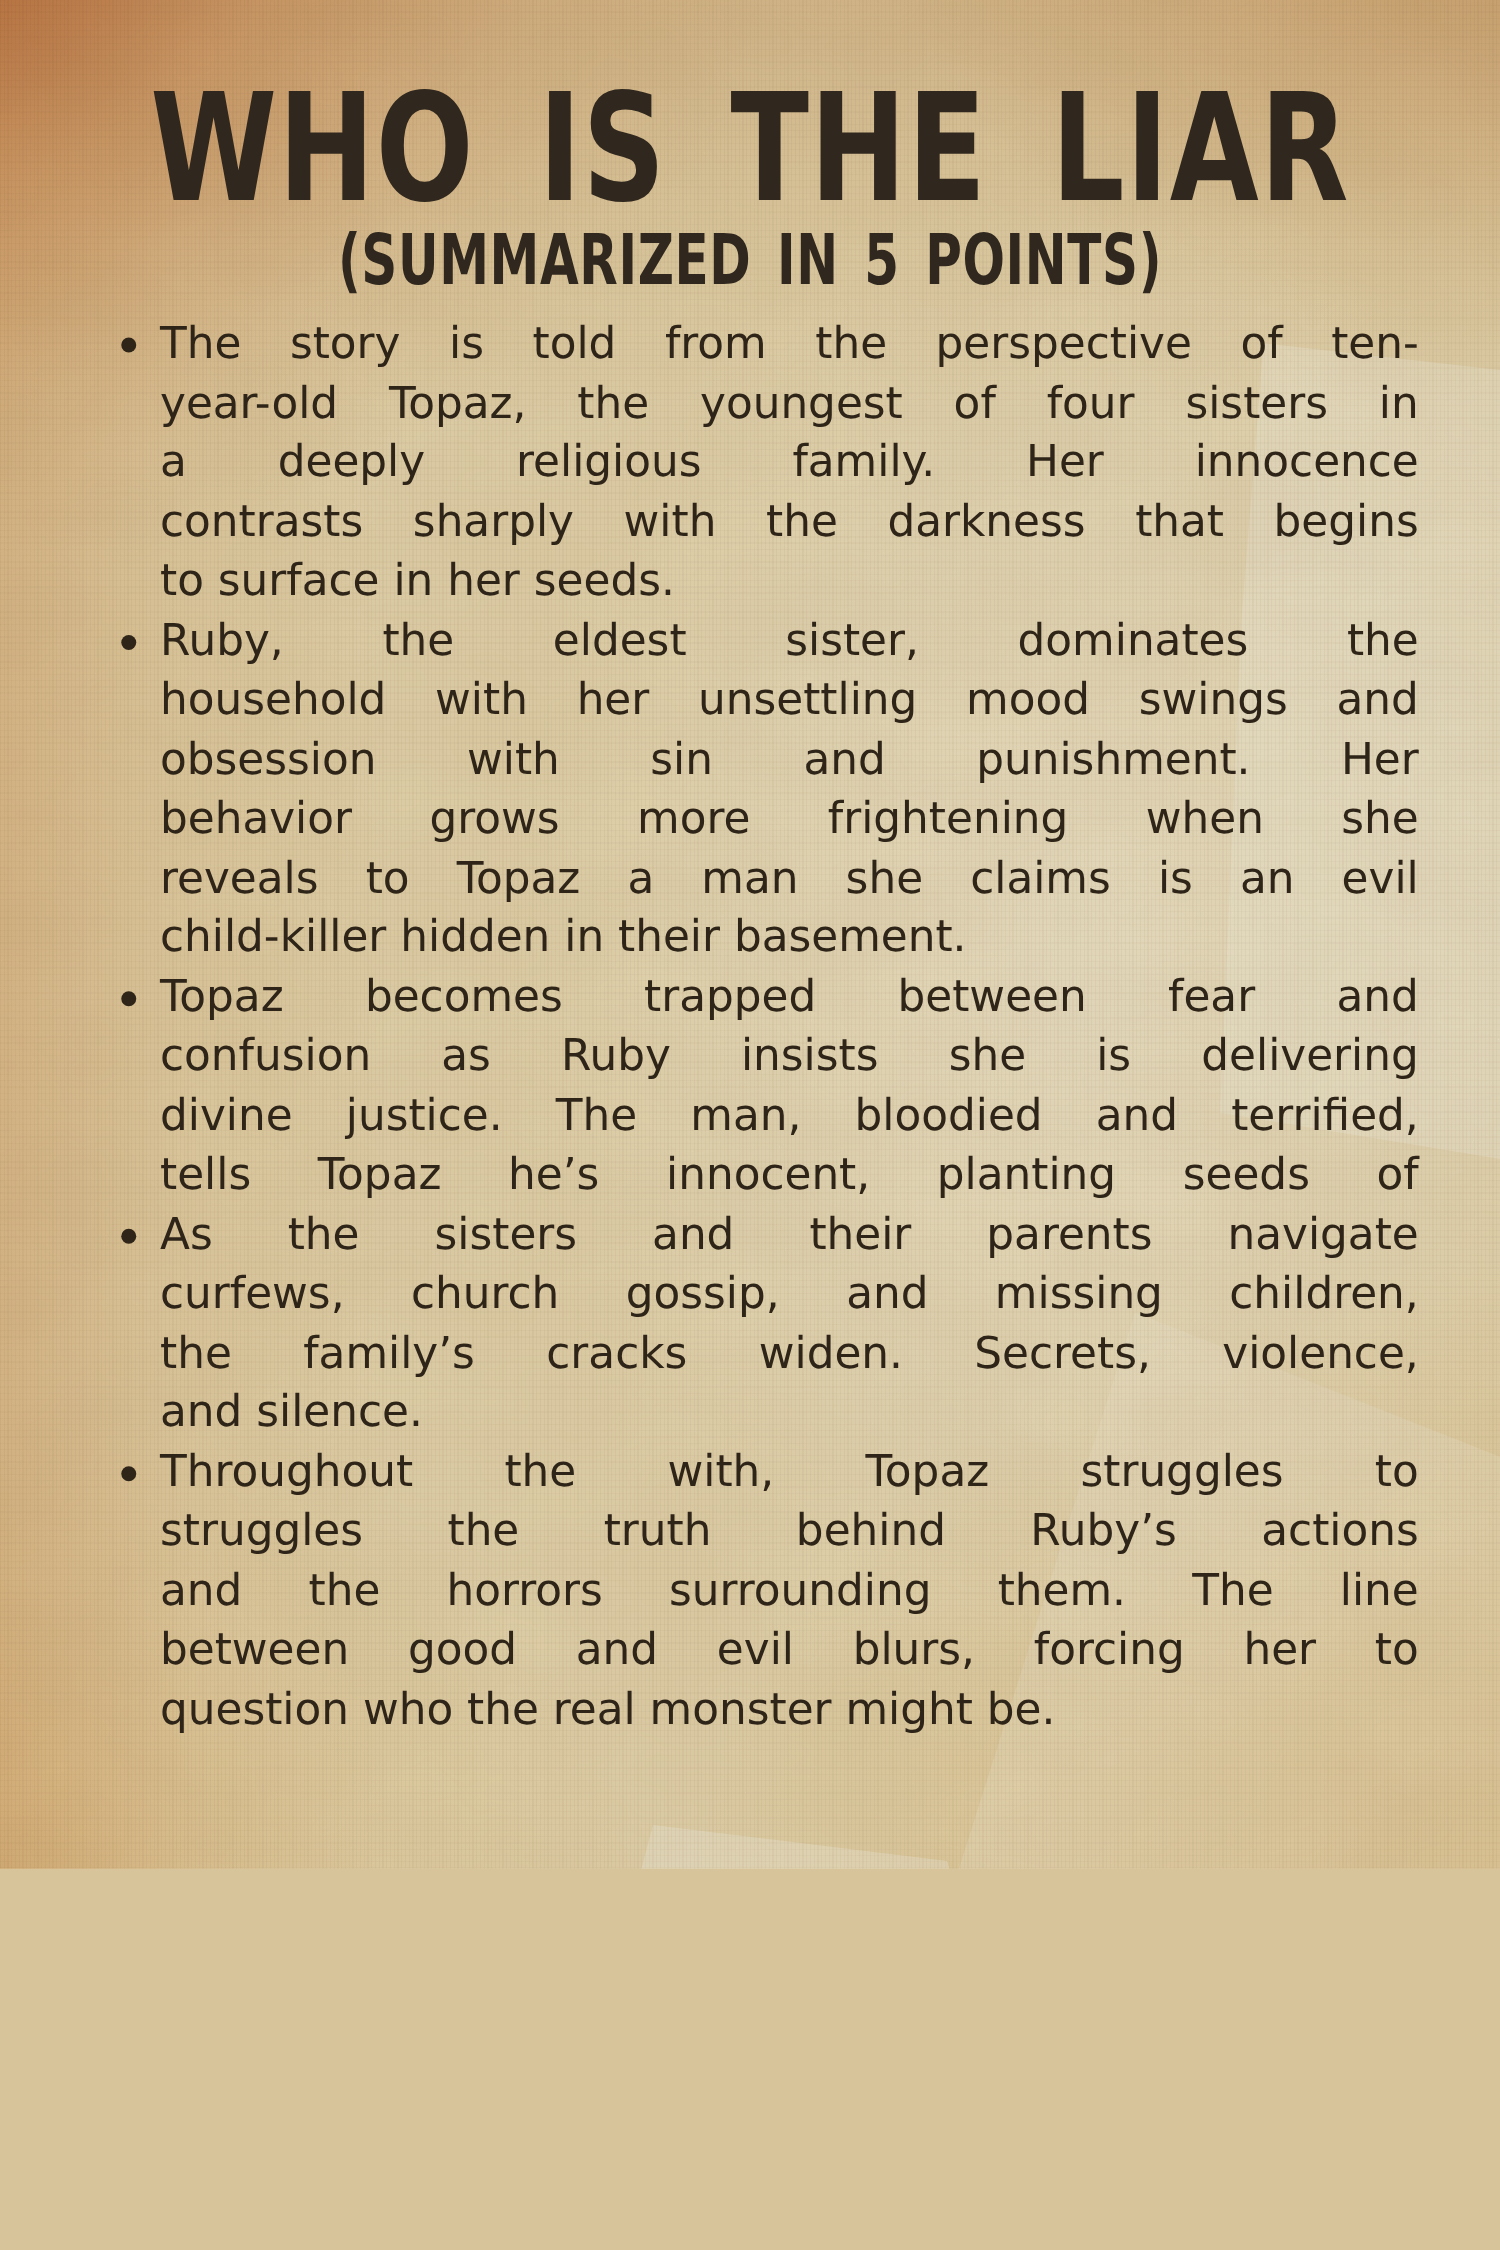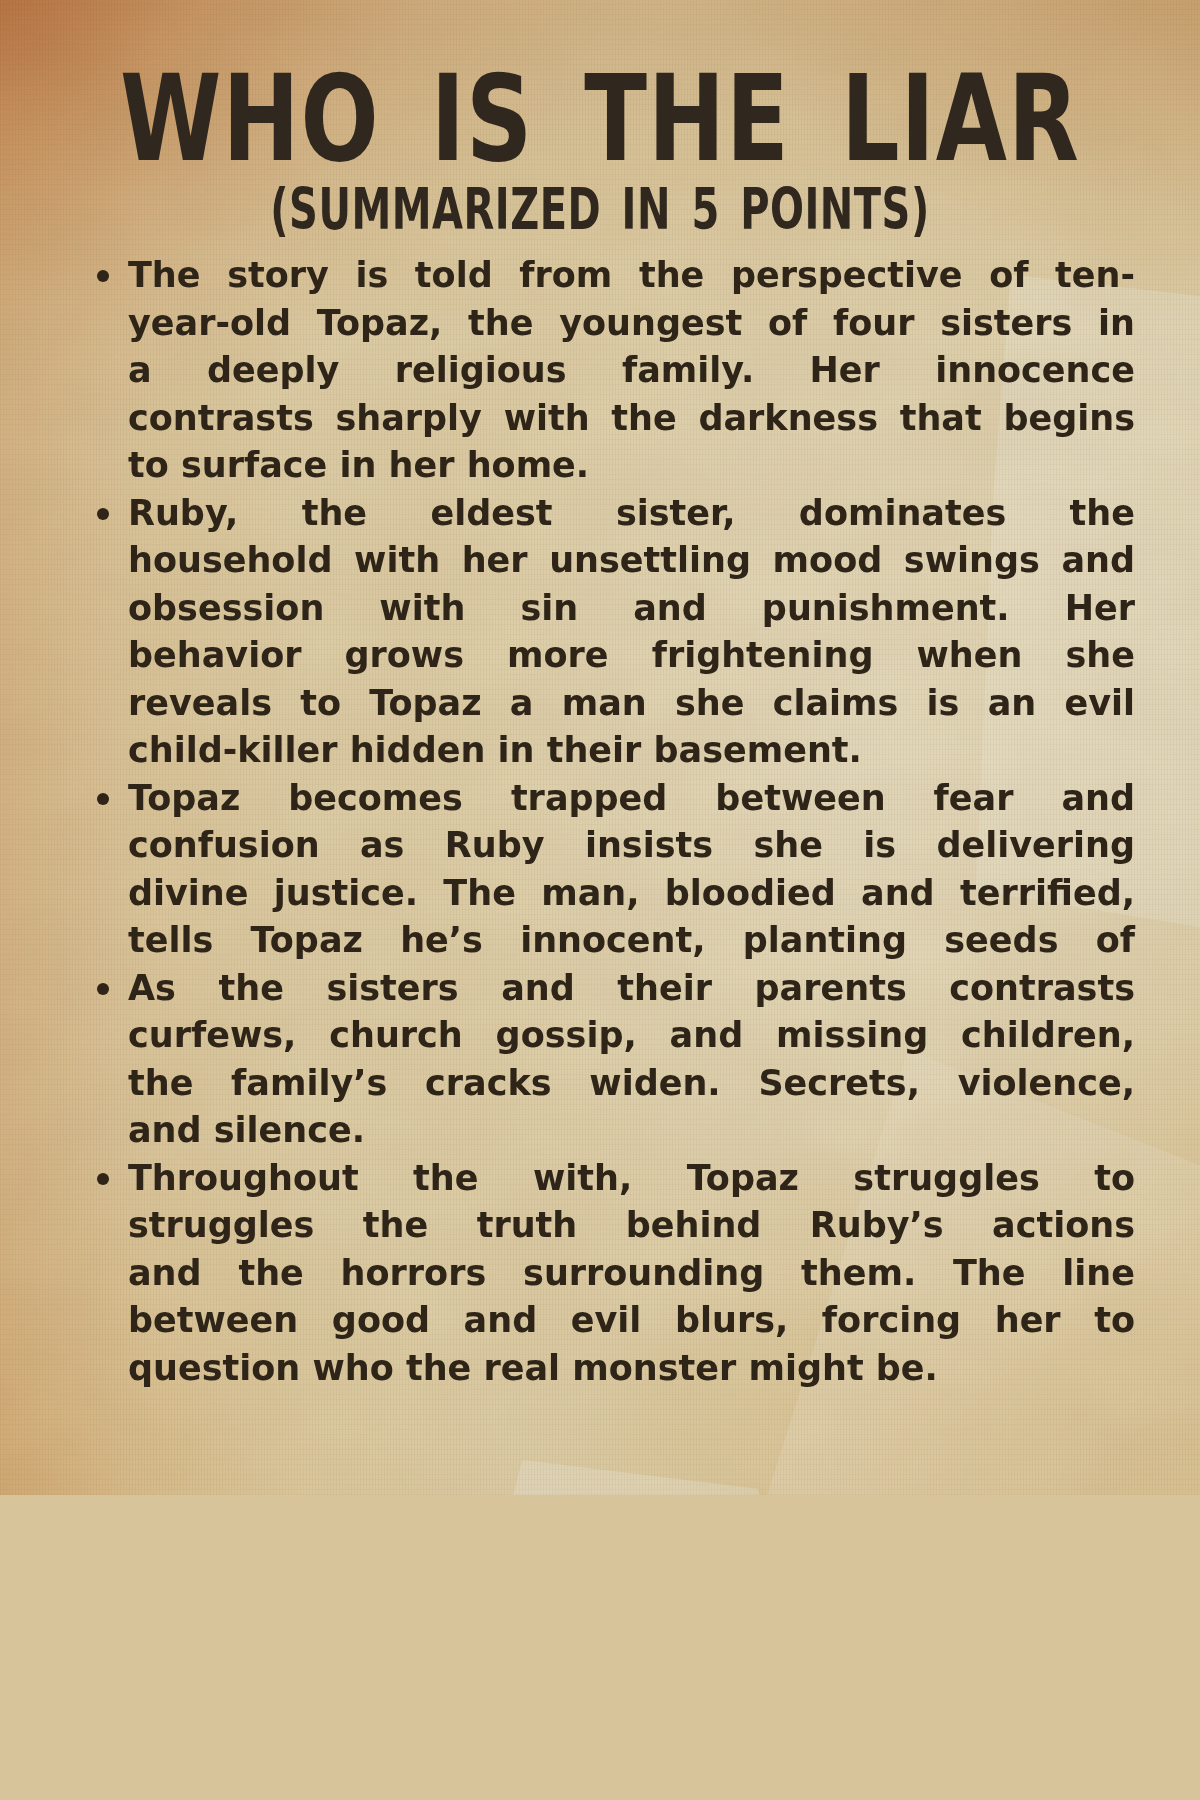--- a/index.html
+++ b/index.html
@@ -84,21 +84,21 @@
     color: var(--title, #30281e);
     transform: scaleY(1.40);
   }
 
   .points {
     position: absolute;
     top: 252px; left: 95px;
     width: 1040px;
     list-style: none;
     color: var(--text, #2e2518);
-    font-weight: bold;
+    font-weight: normal;
     font-size: 35px;
   }
   .points li { position: relative; padding-left: 33px; }
   .points li::before {
     content: "";
     position: absolute;
     left: 2px; top: 18px;
     width: 12px; height: 12px;
     border-radius: 50%;
     background: var(--text, #2e2518);
@@ -150,41 +150,41 @@
 
     <div class="subtitle">(SUMMARIZED IN 5 POINTS)</div>
 
     <ul class="points">
 
       <li>
         <div class="pline">The story is told from the perspective of ten-</div>
         <div class="pline">year-old Topaz, the youngest of four sisters in</div>
         <div class="pline">a deeply religious family. Her innocence</div>
         <div class="pline">contrasts sharply with the darkness that begins</div>
-        <div class="pline last">to surface in her home.</div>
+        <div class="pline last">to surface in her seeds.</div>
       </li>
 
       <li>
         <div class="pline">Ruby, the eldest sister, dominates the</div>
         <div class="pline">household with her unsettling mood swings and</div>
         <div class="pline">obsession with sin and punishment. Her</div>
         <div class="pline">behavior grows more frightening when she</div>
         <div class="pline">reveals to Topaz a man she claims is an evil</div>
         <div class="pline last">child-killer hidden in their basement.</div>
       </li>
 
       <li>
         <div class="pline">Topaz becomes trapped between fear and</div>
         <div class="pline">confusion as Ruby insists she is delivering</div>
         <div class="pline">divine justice. The man, bloodied and terrified,</div>
         <div class="pline">tells Topaz he’s innocent, planting seeds of</div>
       </li>
 
       <li>
-        <div class="pline">As the sisters and their parents contrasts</div>
+        <div class="pline">As the sisters and their parents navigate</div>
         <div class="pline">curfews, church gossip, and missing children,</div>
         <div class="pline">the family’s cracks widen. Secrets, violence,</div>
         <div class="pline last">and silence.</div>
       </li>
 
       <li>
         <div class="pline">Throughout the with, Topaz struggles to</div>
         <div class="pline">struggles the truth behind Ruby’s actions</div>
         <div class="pline">and the horrors surrounding them. The line</div>
         <div class="pline">between good and evil blurs, forcing her to</div>

